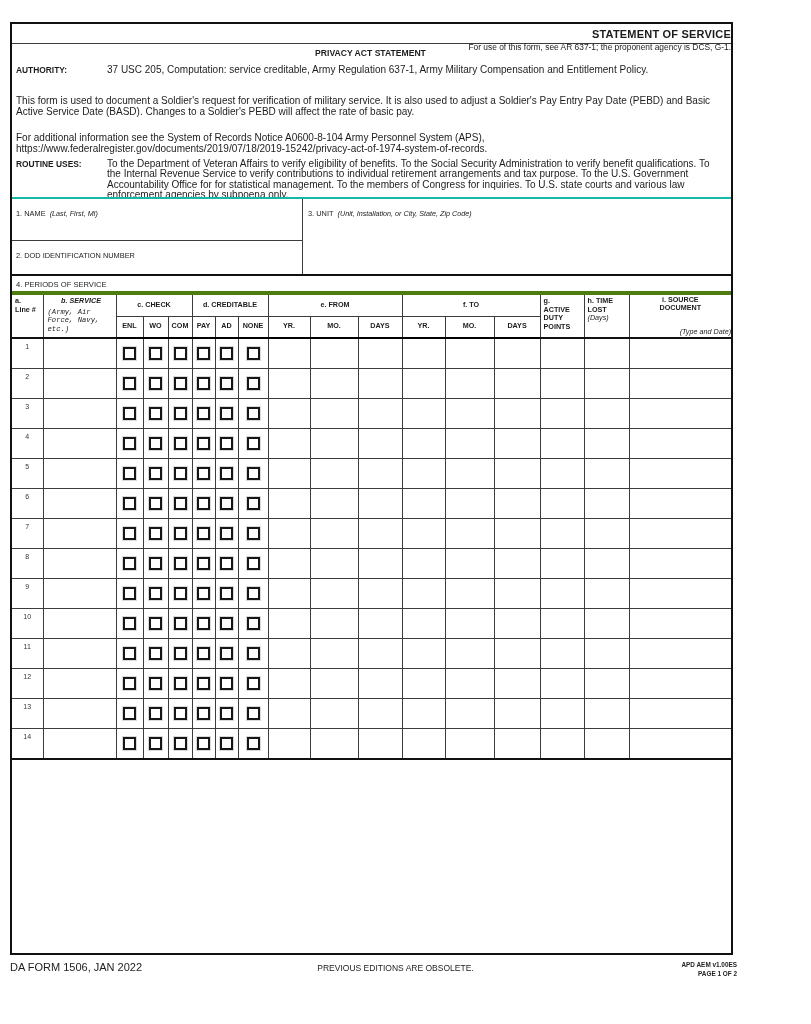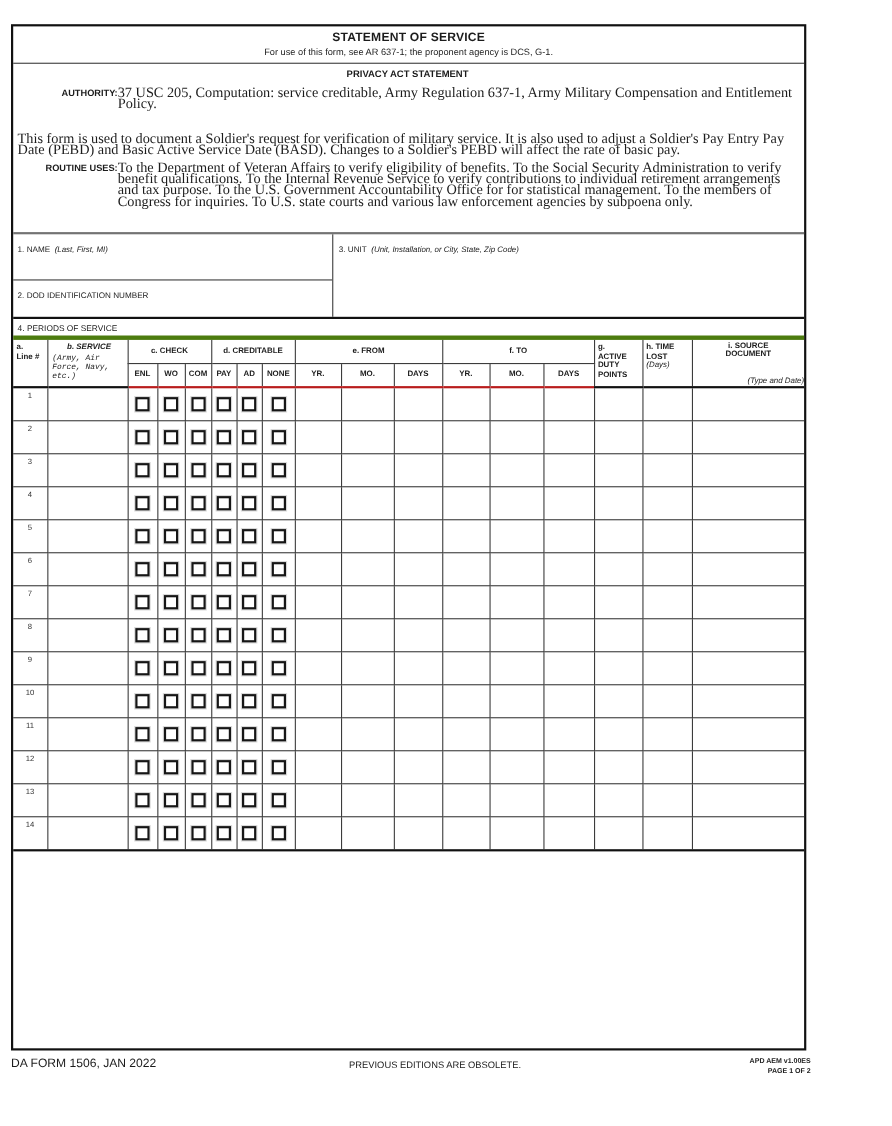--- a/index.html
+++ b/index.html
@@ -15,30 +15,30 @@
 
   .form-box {
     position: absolute; left: 10px; top: 22px;
     width: 723px; height: 933px;
     border: 2px solid #111;
     display: flex; flex-direction: column;
     background: #fff;
   }
 
   
-  .title-sec { height: 34px; border-bottom: 1px solid #3c3c3c; text-align: center; padding-top: 4px; }
+  .title-sec { height: 20px; border-bottom: 1px solid #3c3c3c; text-align: right; padding-top: 4px; }
   .form-title { font-size: 11px; font-weight: bold; letter-spacing: .2px; }
   .form-subtitle { font-size: 8.4px; margin-top: 2px; }
 
   
-  .privacy-sec { height: 155px; border-bottom: 2px solid #737373; padding: 2px 6px 0 4px; overflow: hidden; }
+  .privacy-sec { height: 155px; border-bottom: 2px solid #14b8a6; padding: 2px 6px 0 4px; overflow: hidden; }
   .privacy-header { text-align: center; font-size: 8.6px; font-weight: bold; margin: 2px 0 7px 0; }
   .p-row { display: flex; margin-bottom: 5px; }
-  .p-label { flex: 0 0 91px; font-weight: bold; font-size: 8.4px; line-height: 10.4px; text-align: right; }
-  .p-text { flex: 1; font-size: 13px; line-height: 10.4px; font-family: Liberation Serif, serif; }
+  .p-label { flex: 0 0 91px; font-weight: bold; font-size: 8.4px; line-height: 10.4px; }
+  .p-text { flex: 1; font-size: 10px; line-height: 10.4px; }
   .p-text p { margin: 16px 0 6px 0; }
   .p-text p:last-child { margin-bottom: 0; }
 
   
   .fields-sec { height: 77px; border-bottom: 2px solid #111; display: flex; justify-content: flex-end; }
   .fields-left { flex: 0 0 291px; border-right: 1px solid #3c3c3c; display: flex; flex-direction: column; }
   .name-field { height: 42px; border-bottom: 1px solid #3c3c3c; padding: 3px 4px; }
   .dod-field { flex: 1; padding: 3px 4px; }
   .unit-field { flex: 1; padding: 3px 5px; }
   .field-label { font-size: 7.4px; color: #222; }
@@ -49,21 +49,21 @@
 
   
   .periods-table { width: 719px; table-layout: fixed; border-collapse: collapse; border-style: hidden; }
   .periods-table th, .periods-table td { border: 1px solid #3c3c3c; padding: 0; }
   .periods-table thead th {
     font-size: 7.2px; font-weight: bold; text-align: center; vertical-align: middle;
     line-height: 8.6px;
   }
   .periods-table thead tr.top { height: 21px; }
   .periods-table thead tr.sub { height: 22px; }
-  .periods-table thead tr.sub th { border-bottom: 2px solid #b91c1c; }
+  .periods-table thead tr.sub th { border-bottom: 2px solid #000000; }
   .periods-table thead th[rowspan] { border-bottom: 2px solid #111; }
   .th-left { text-align: left !important; vertical-align: top !important; padding: 2px 0 0 3px !important; }
   .hint { font-style: italic; font-weight: normal; }
   .th-b .b-title { text-align: center; font-style: italic; }
   .th-b .hint { text-align: left; padding-left: 1px; margin-top: 2px; font-family: Liberation Mono, monospace; }
   .th-i .hint { margin-top: 15px; text-align: right; }
   .periods-table tbody tr { height: 30px; }
   .periods-table tbody tr:last-child td { border-bottom: 2px solid #111; }
   .line-cell { text-align: center; vertical-align: top; font-size: 7px; color: #333; padding-top: 4px !important; }
   .cb-cell { vertical-align: middle; text-align: center; }
@@ -98,20 +98,21 @@
       <div class="privacy-header">PRIVACY ACT STATEMENT</div>
 
       <div class="p-row">
         <span class="p-label">AUTHORITY:</span>
         <div class="p-text">37 USC 205, Computation: service creditable, Army Regulation 637-1, Army Military Compensation and Entitlement Policy.</div>
       </div>
 
       <div class="p-row">
         <div class="p-text">
           <p>This form is used to document a Soldier's request for verification of military service. It is also used to adjust a Soldier's Pay Entry Pay Date (PEBD) and Basic Active Service Date (BASD). Changes to a Soldier's PEBD will affect the rate of basic pay.</p>
+          <p>For additional information see the System of Records Notice A0600-8-104 Army Personnel System (APS), https://www.federalregister.gov/documents/2019/07/18/2019-15242/privacy-act-of-1974-system-of-records.</p>
         </div>
       </div>
 
       <div class="p-row">
         <span class="p-label">ROUTINE USES:</span>
         <div class="p-text">To the Department of Veteran Affairs to verify eligibility of benefits. To the Social Security Administration to verify benefit qualifications. To the Internal Revenue Service to verify contributions to individual retirement arrangements and tax purpose. To the U.S. Government Accountability Office for for statistical management. To the members of Congress for inquiries. To U.S. state courts and various law enforcement agencies by subpoena only.</div>
       </div>
 
     </div>
 

